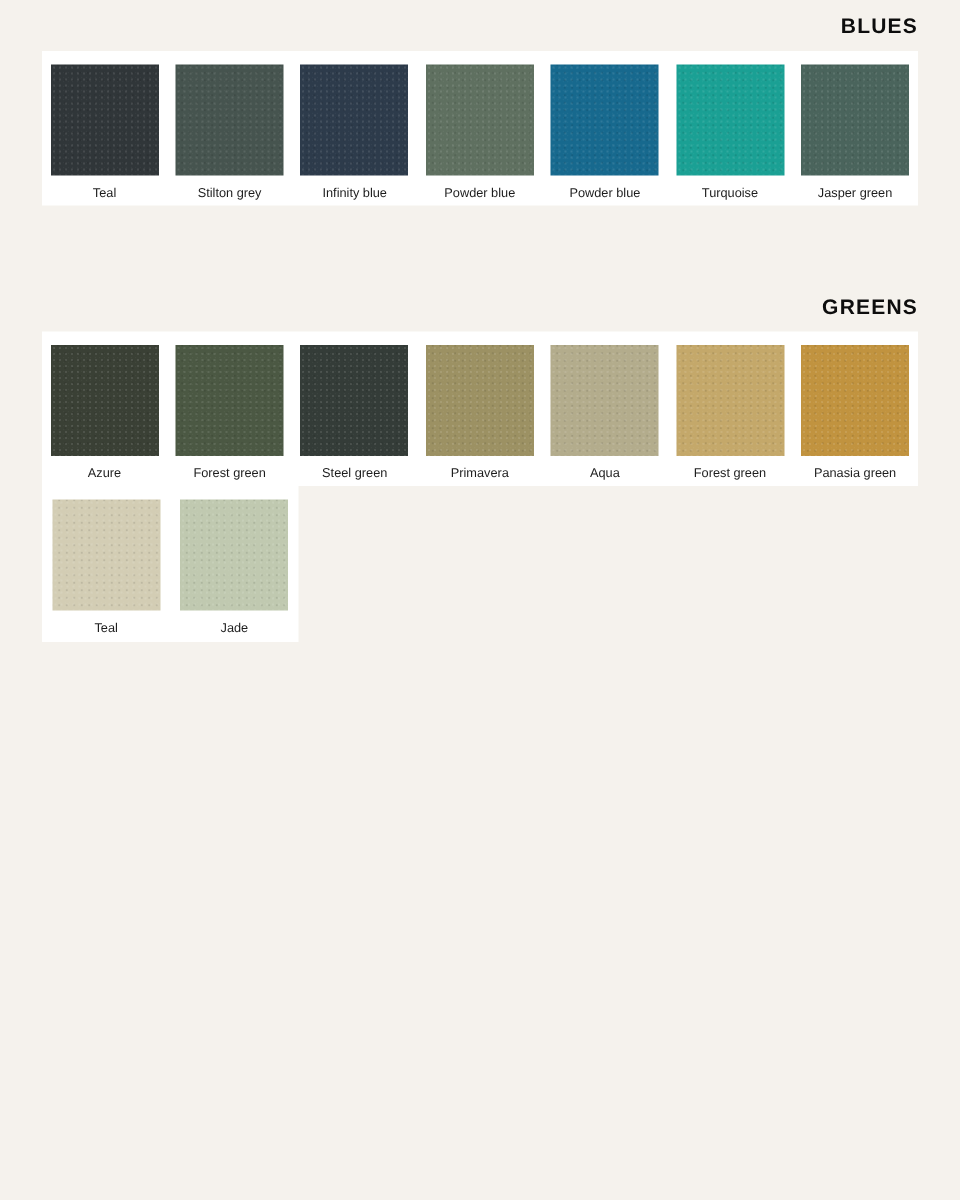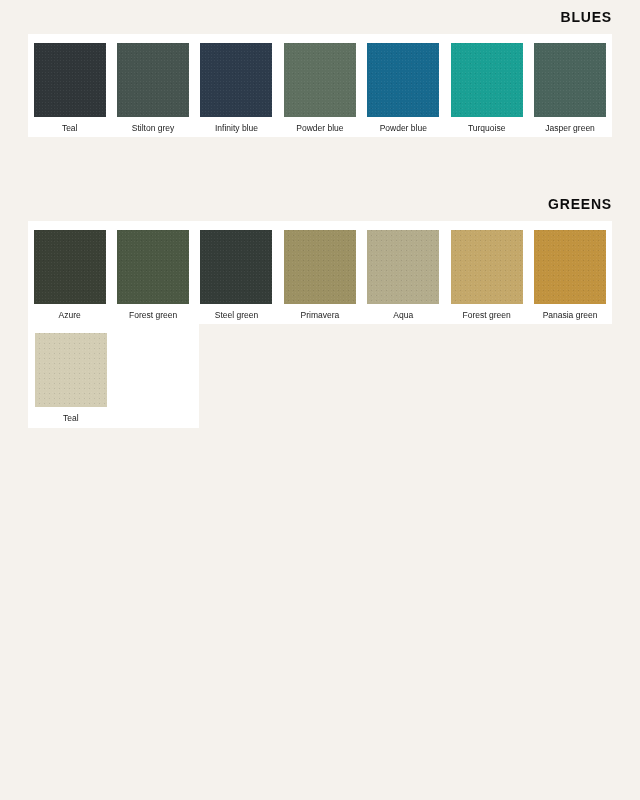--- a/index.html
+++ b/index.html
@@ -167,15 +167,19 @@
         <div class="swatch-cell">
           <div class="chip" style="background: rgb(193, 147, 63);"></div>
           <div class="chip-label">Panasia green</div>
         </div>
       </div>
       <div class="card partial">
         <div class="swatch-cell">
           <div class="chip" style="background: rgb(211, 205, 180);"></div>
           <div class="chip-label">Teal</div>
         </div>
+        <div class="swatch-cell">
+          <div class="chip" style="background: rgb(192, 201, 176);"></div>
+          <div class="chip-label">Jade</div>
+        </div>
       </div>
     </div>
   </div>
 
 </body></html>

